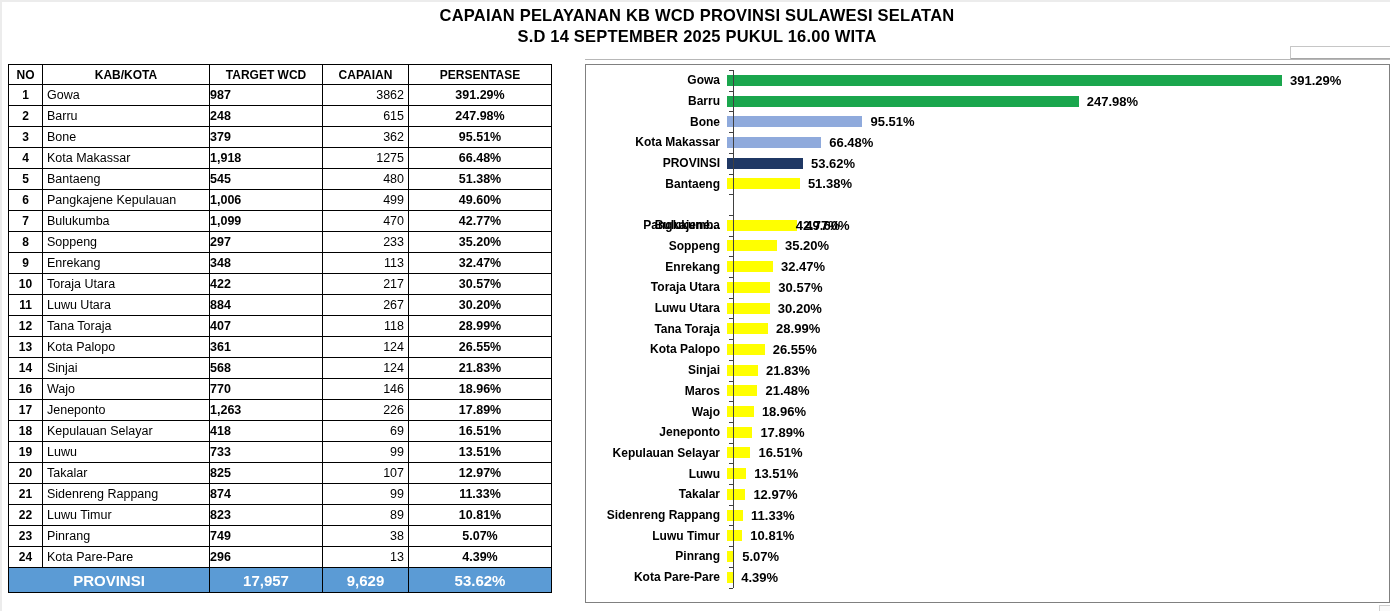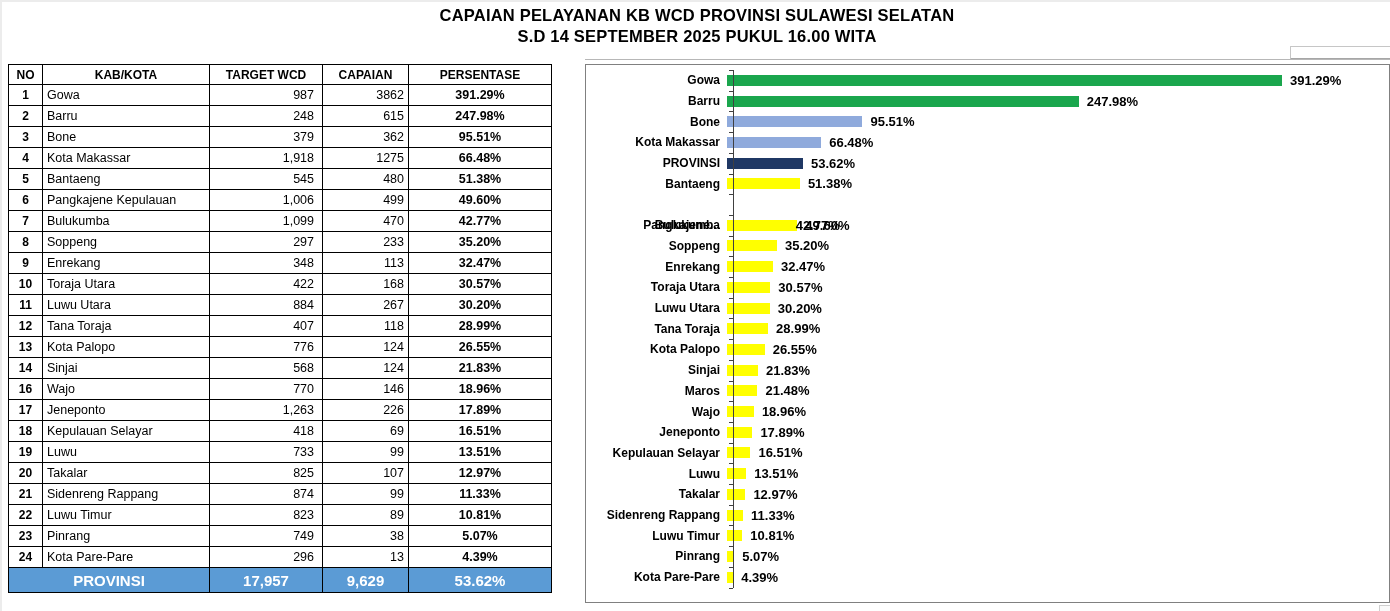--- a/index.html
+++ b/index.html
@@ -25,21 +25,21 @@
   table.kb col.c-no   { width:34px; }
   table.kb col.c-name { width:167px; }
   table.kb col.c-tgt  { width:113px; }
   table.kb col.c-cap  { width:86px; }
   table.kb col.c-pct  { width:143px; }
   table.kb th, table.kb td { border:1px solid #000; overflow:hidden; white-space:nowrap; }
   table.kb thead th { height:20px; font-weight:700; font-size:12px; }
   table.kb tbody td { height:21px; }
   td.no   { text-align:center; font-weight:700; font-size:12px; }
   td.name { text-align:left; padding-left:4px; }
-  td.tgt  { text-align:right; padding-right:8px; }
+  td.tgt  { padding-right:8px;font-weight:bold; }
   td.cap  { text-align:right; padding-right:4px; }
   td.pct  { text-align:center; font-weight:700; }
   tr.total td {
     background:#5b9bd5; color:#fff; font-weight:700;
     height:25px; font-size:15px; text-align:center;
   }
 
   
   .chart-panel {
     position:absolute; left:583px; top:62px; width:805px; height:539px;
@@ -152,41 +152,41 @@
         <td class="no">9</td>
         <td class="name">Enrekang</td>
         <td class="tgt">348</td>
         <td class="cap">113</td>
         <td class="pct">32.47%</td>
       </tr>
       <tr>
         <td class="no">10</td>
         <td class="name">Toraja Utara</td>
         <td class="tgt">422</td>
-        <td class="cap">168</td>
+        <td class="cap">217</td>
         <td class="pct">30.57%</td>
       </tr>
       <tr>
         <td class="no">11</td>
         <td class="name">Luwu Utara</td>
         <td class="tgt">884</td>
         <td class="cap">267</td>
         <td class="pct">30.20%</td>
       </tr>
       <tr>
         <td class="no">12</td>
         <td class="name">Tana Toraja</td>
         <td class="tgt">407</td>
         <td class="cap">118</td>
         <td class="pct">28.99%</td>
       </tr>
       <tr>
         <td class="no">13</td>
         <td class="name">Kota Palopo</td>
-        <td class="tgt">776</td>
+        <td class="tgt">361</td>
         <td class="cap">124</td>
         <td class="pct">26.55%</td>
       </tr>
       <tr>
         <td class="no">14</td>
         <td class="name">Sinjai</td>
         <td class="tgt">568</td>
         <td class="cap">124</td>
         <td class="pct">21.83%</td>
       </tr>

